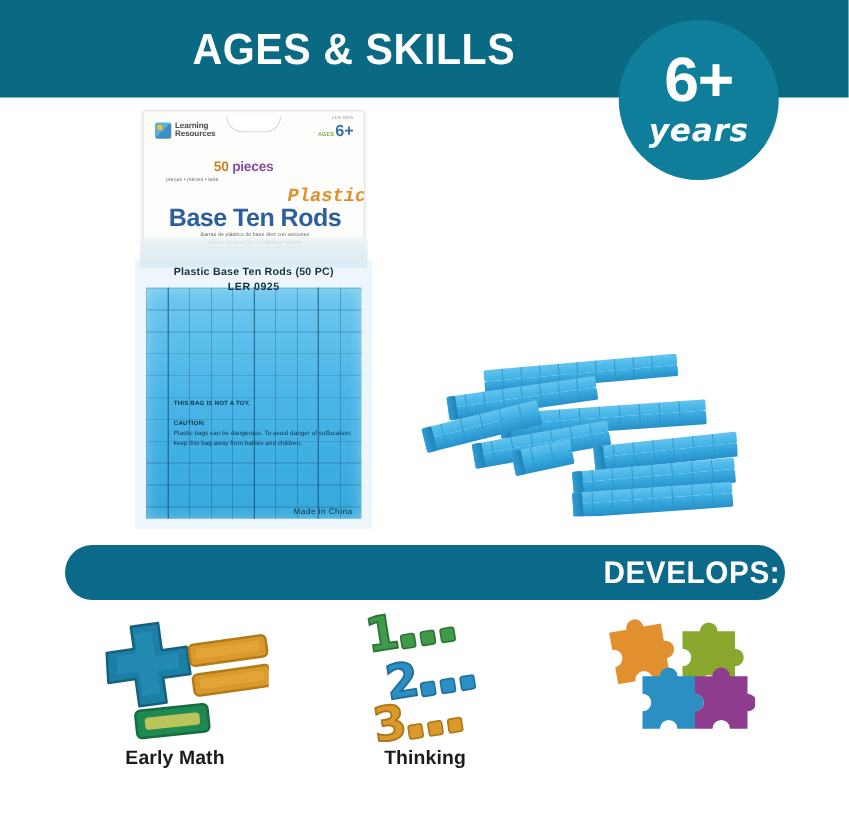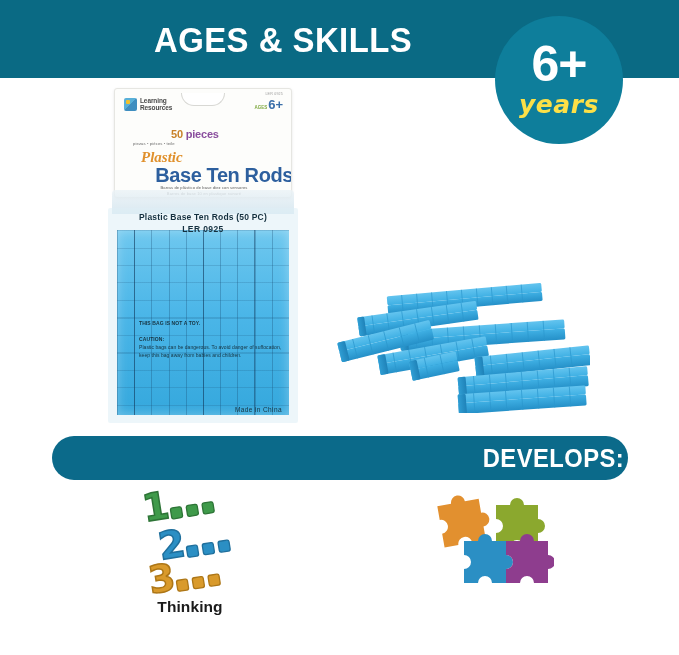--- a/index.html
+++ b/index.html
@@ -55,21 +55,21 @@
     z-index: 5;
   }
   .age-badge-number {
     color: #ffffff;
     font-size: 50px;
     font-weight: bold;
     line-height: 0.95;
     letter-spacing: -1px;
   }
   .age-badge-unit {
-    color: #fde047;
+    color: #ffffff;
     font-size: 25px;
     font-style: italic;
     font-weight: bold;
     font-family: "DejaVu Sans", sans-serif;
     margin-top: 2px;
     letter-spacing: 0.5px;
   }
 
   
   .package {
@@ -170,32 +170,32 @@
   .pkg-pieces-main .num { color: #c8822a; }
   .pkg-pieces-sub {
     font-size: 4.2px;
     color: #6b6b6b;
     margin-top: 1px;
     letter-spacing: 0.1px;
   }
   .pkg-plastic {
     position: absolute;
     top: 60px; left: 0; width: 178px;
-    text-align: left;
+    text-align: right;
     padding-left: 26px;
     font-size: 15px;
     font-style: italic;
     font-weight: bold;
     color: #e0902c;
-    font-family: Liberation Serif, serif;
+    font-family: Liberation Mono, monospace;
   }
   .pkg-title {
     position: absolute;
     top: 75px; left: 0; width: 178px;
-    text-align: right;
+    text-align: center;
     font-size: 20px;
     font-weight: bold;
     color: #2d5f9e;
     letter-spacing: -0.4px;
   }
   .pkg-subtitles {
     position: absolute;
     top: 96px; left: 0; width: 178px;
     text-align: center;
   }
@@ -575,20 +575,44 @@
     </g>
   </svg>
 </div>
 
 <div class="develops-banner">
   <div class="develops-text">DEVELOPS:</div>
 </div>
 
 <div class="skills-row">
 
+  <div class="skill">
+    <div class="skill-icon">
+      <svg width="150" height="108" viewBox="0 0 150 108">
+
+        <g>
+          <path d="M22 30 L44 30 L44 12 L66 12 L66 34 L86 34 L86 56 L64 56 L64 76 L42 76 L42 54 L20 54 Z" fill="#1c7fa6" stroke="#14607f" stroke-width="2" stroke-linejoin="round" transform="rotate(-8 52 44)"></path>
+          <path d="M30 34 L46 34 L46 18 L60 18 L60 38 L78 38 L78 50 L60 50 L60 68 L46 68 L46 48 L28 48 Z" fill="#2a94bd" opacity="0.55" transform="rotate(-8 52 44)"></path>
+        </g>
+
+        <g transform="rotate(-8 118 44)">
+          <rect x="88" y="24" width="62" height="17" rx="4" fill="#d99a2b" stroke="#b37b18" stroke-width="2"></rect>
+          <rect x="93" y="28" width="52" height="8" rx="3" fill="#e8ab3f" opacity="0.6"></rect>
+          <rect x="88" y="48" width="62" height="17" rx="4" fill="#d99a2b" stroke="#b37b18" stroke-width="2"></rect>
+          <rect x="93" y="52" width="52" height="8" rx="3" fill="#e8ab3f" opacity="0.6"></rect>
+        </g>
+
+        <g transform="rotate(-6 72 90)">
+          <rect x="44" y="78" width="58" height="22" rx="4" fill="#1e8a52" stroke="#166b3f" stroke-width="2"></rect>
+          <rect x="51" y="84" width="44" height="10" rx="3" fill="#b9c45a"></rect>
+        </g>
+      </svg>
+    </div>
+    <div class="skill-label">Early Math</div>
+  </div>
 
   <div class="skill">
     <div class="skill-icon">
       <svg width="130" height="112" viewBox="0 0 130 112">
 
         <g>
           <text x="18" y="34" font-family="'DejaVu Sans', sans-serif" font-size="38" font-weight="bold" fill="#3f9a4a" stroke="#2d7436" stroke-width="1.5" transform="rotate(-9 30 24)">1</text>
           <g fill="#3f9a4a" stroke="#2d7436" stroke-width="1.3" transform="rotate(-9 60 26)">
             <rect x="46" y="20" width="11" height="11" rx="2"></rect>
             <rect x="62" y="20" width="11" height="11" rx="2"></rect>

